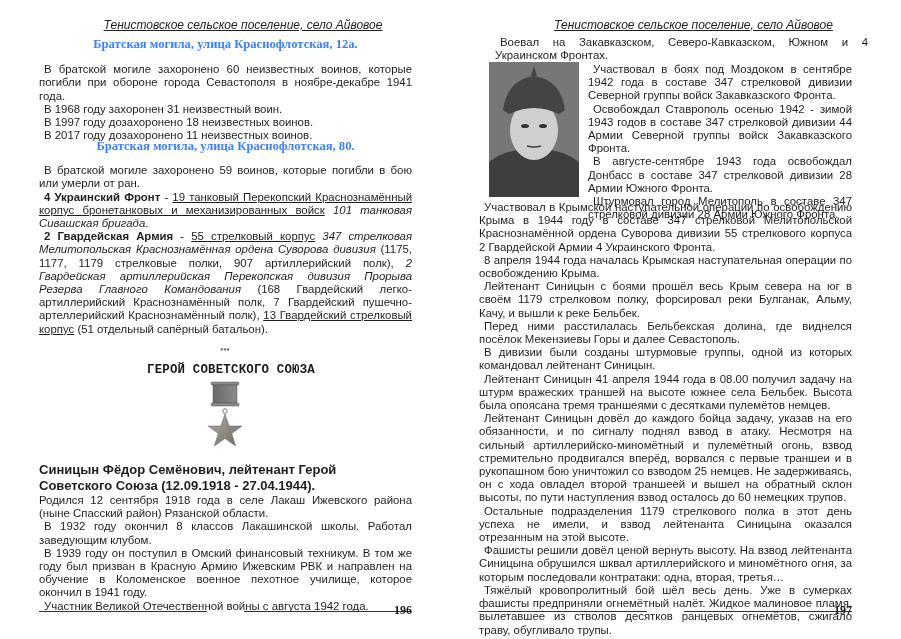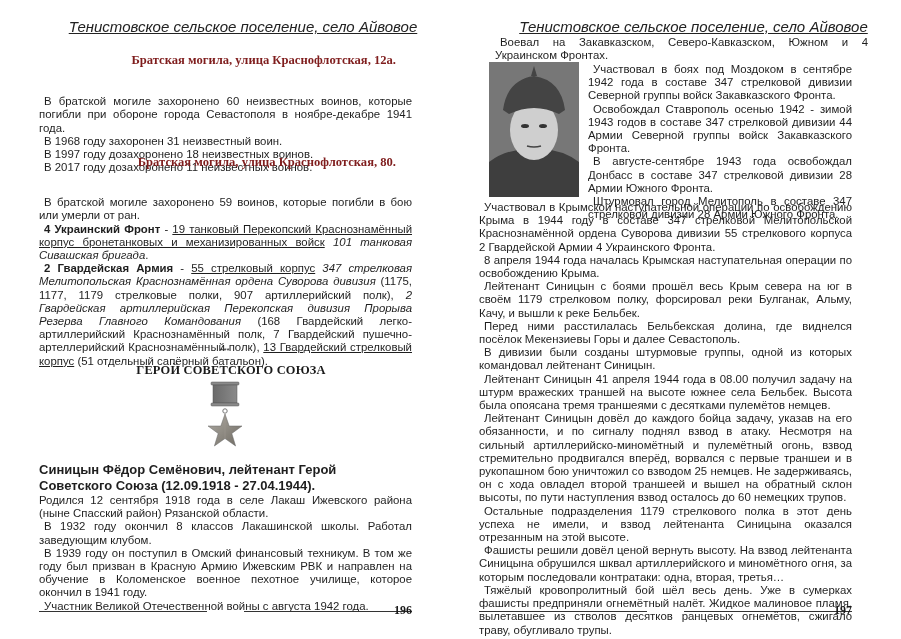--- a/index.html
+++ b/index.html
@@ -1,30 +1,30 @@
 <!DOCTYPE html>
 <html><head>
 <meta charset="utf-8">
 <style>
   html, body { margin:0; padding:0; background:#ffffff; }
   body { width:901px; height:639px; position:relative; overflow:hidden; font-family:"Liberation Sans", sans-serif; color:#1a1a1a; }
   .page { position:absolute; top:0; height:639px; }
   .page.left { left:0; width:450px; }
   .page.right { left:450px; width:451px; }
-  .running-head { position:absolute; top:18px; left:0; right:0; text-align:center; font-size:15px; font-style:italic; text-decoration:underline; color:#222;padding-left:36px; }
+  .running-head { position:absolute; top:18px; left:0; right:0; text-align:center; font-size:12px; font-style:italic; text-decoration:underline; color:#222;padding-left:36px; }
   .text { position:absolute; font-size:11.4px; line-height:13.2px; text-align:justify; color:#1e1e1e; }
   .left .text { left:39px; width:373px; }
   .right .text { left:29px; width:373px; }
   .p { text-indent:5px; margin:0; }
-  .heading { font-family:"Liberation Serif", serif; font-weight:bold; font-size:12.6px; text-align:right; margin:16px; color:#7f1d1d; }
+  .heading { font-family:"Liberation Serif", serif; font-weight:bold; font-size:12.6px; text-align:center; margin:0; color:#3b82f6; }
   .u { text-decoration:underline;margin-top:20px; }
   .i { font-style:italic; }
   .b { font-weight:bold; }
   .stars { position:absolute; left:0; right:0; text-align:center; font-size:8px; top:346px; letter-spacing:0; }
-  .hero-title { position:absolute; left:12px; right:0; top:363px; text-align:center; font-family:Liberation Serif, serif; font-weight:bold; font-size:12.4px; letter-spacing:0.2px; }
+  .hero-title { position:absolute; left:12px; right:0; top:363px; text-align:center; font-family:Liberation Mono, monospace; font-weight:bold; font-size:12.4px; letter-spacing:0.2px; }
   .medal { position:absolute; left:205px; top:381px; width:40px; height:72px; }
   .name-head { font-weight:bold; font-size:13px; line-height:16px; text-align:left; margin:0; }
   .footer { position:absolute; top:603px; height:20px; }
   .left .footer { left:39px; width:373px; }
   .right .footer { left:29px; width:373px; }
   .footer .line { position:absolute; top:8px; height:1px; background:#333; }
   .footer .num { position:absolute; top:0; left:0; right:0; text-align:right; font-family:"Liberation Serif", serif; font-weight:bold; font-size:12px; }
   .photo { position:absolute; left:39px; top:62px; width:90px; height:135px; background:#5a5a5a; overflow:hidden; }
 </style>
 </head>

